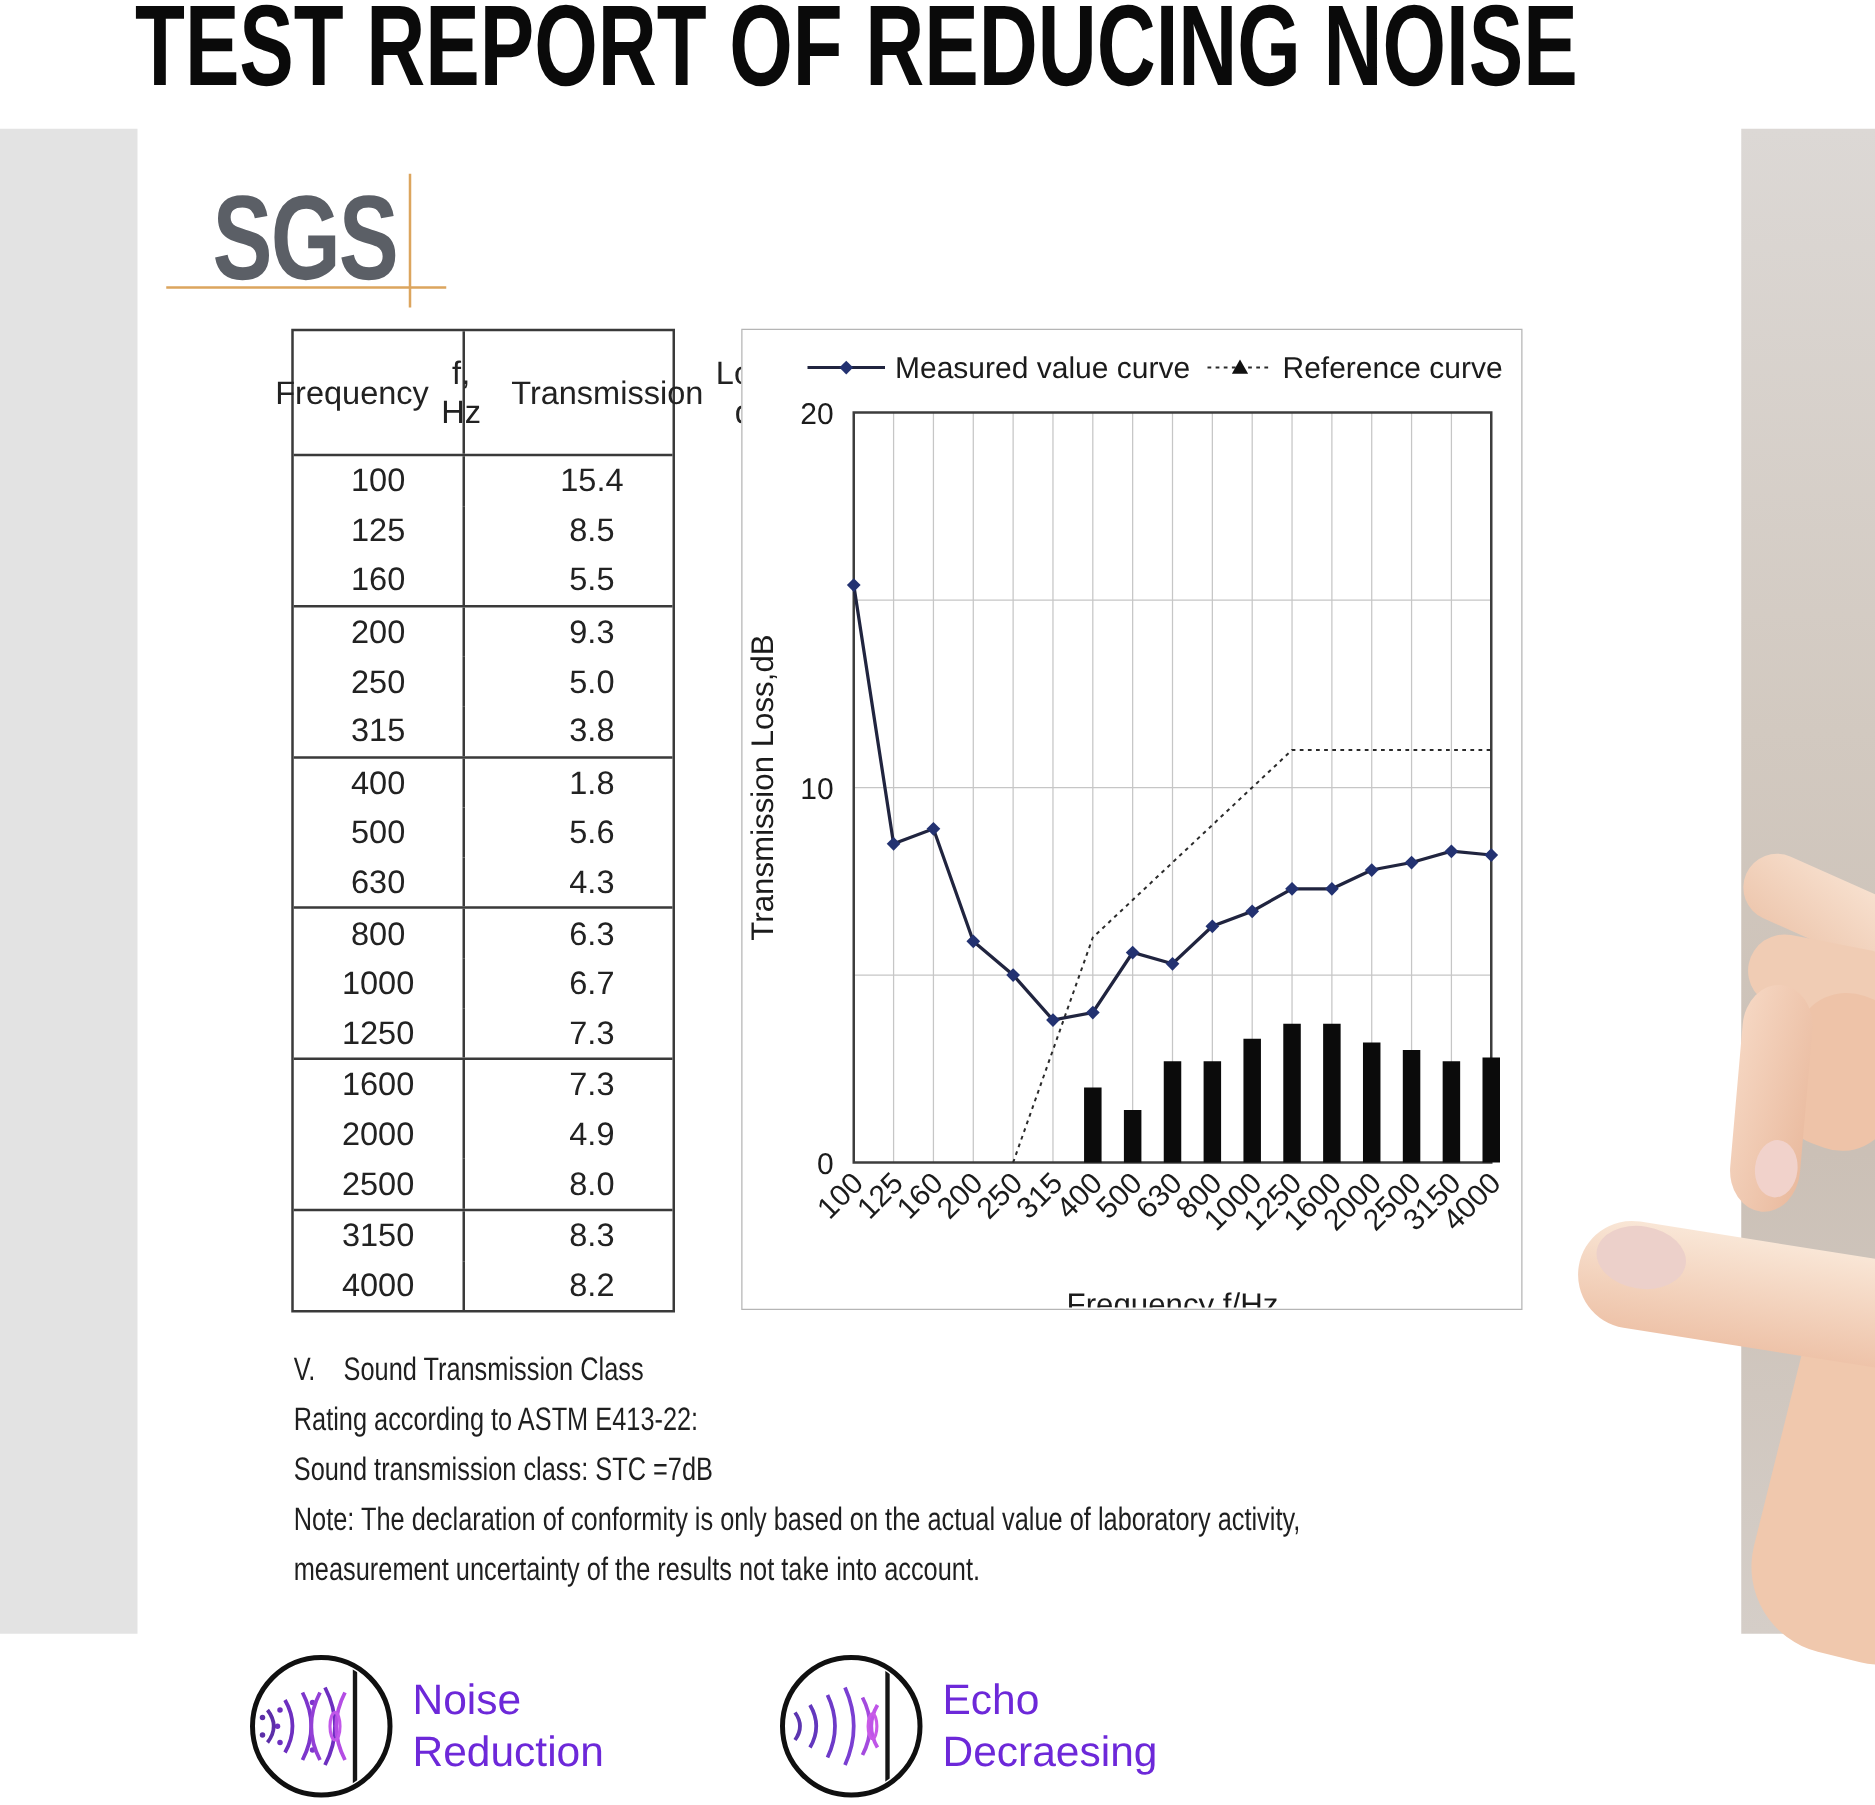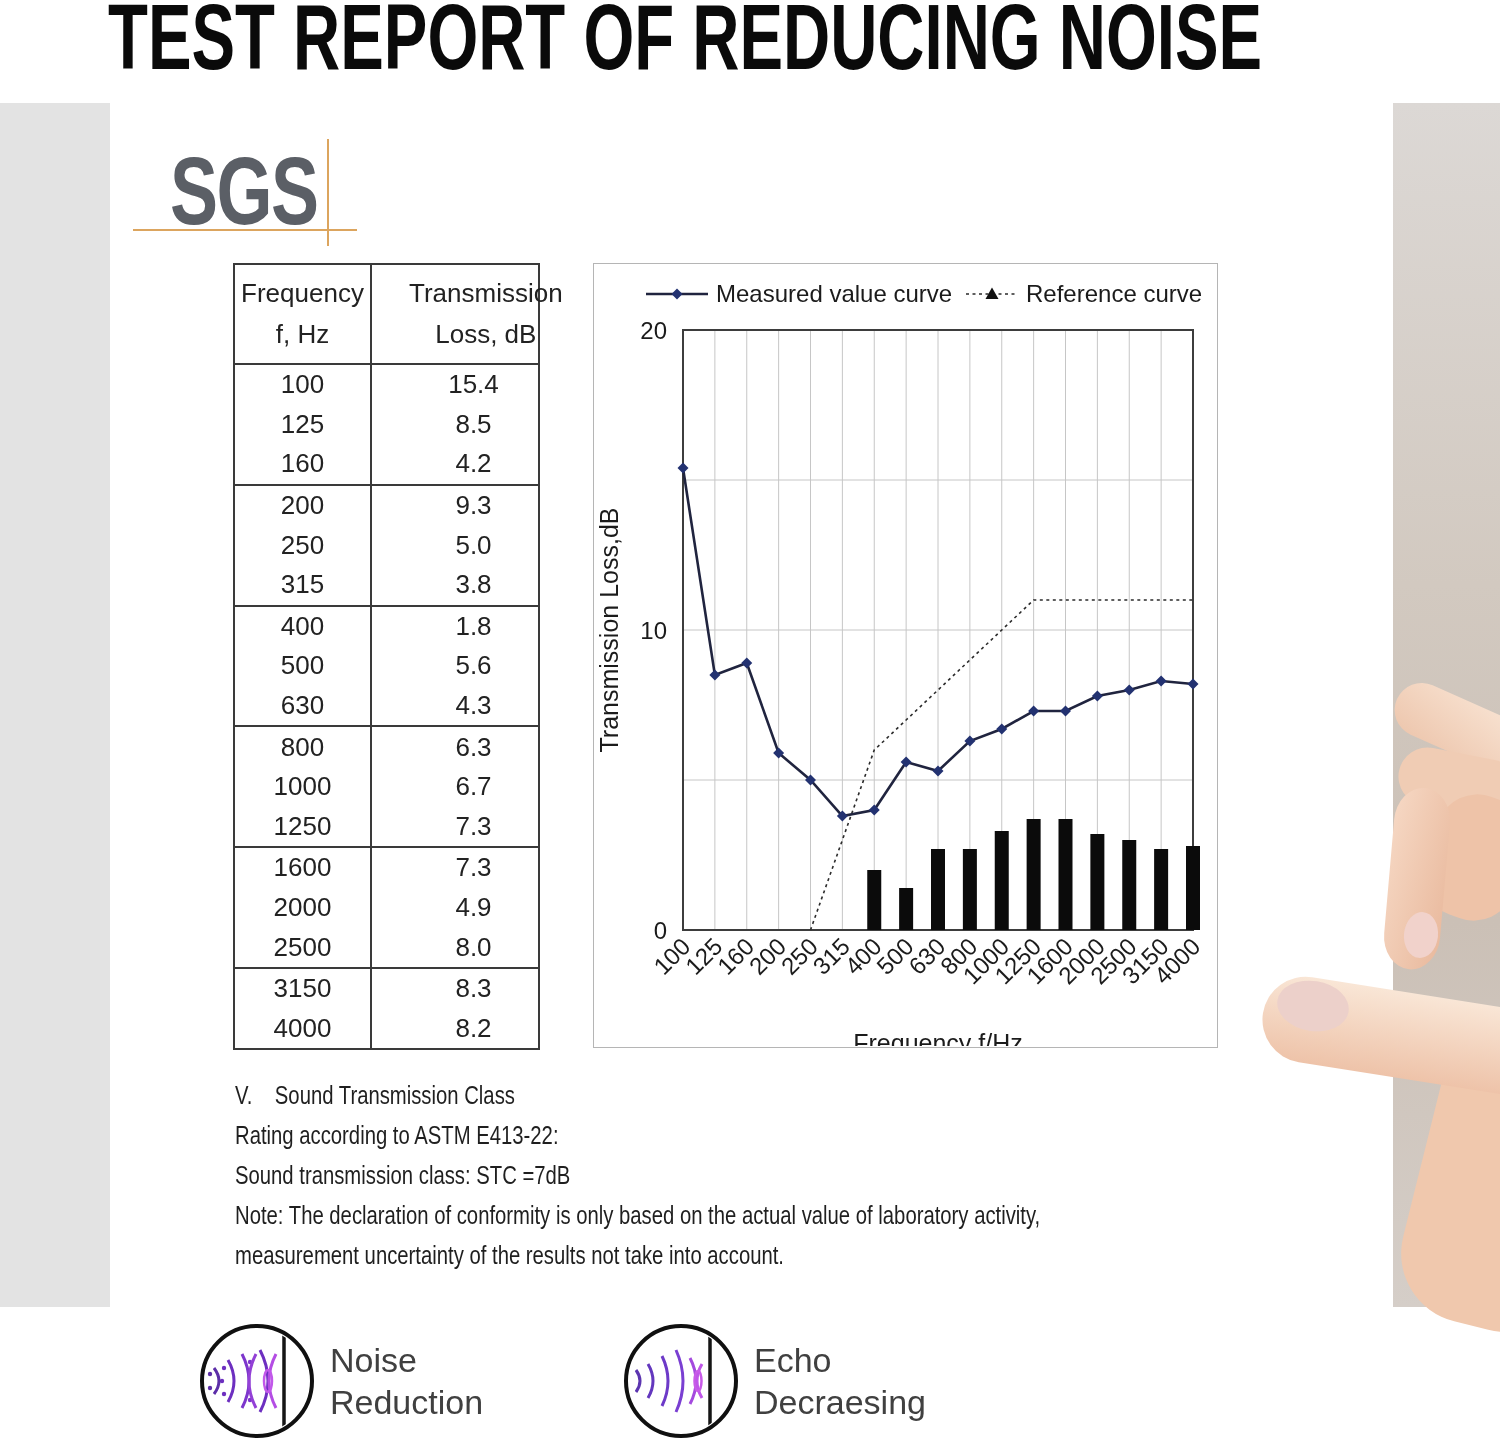--- a/index.html
+++ b/index.html
@@ -31,41 +31,41 @@
   .palm{left:1420px;top:1030px;width:175px;height:300px;border-radius:70px;background:#f0c8ad;transform:rotate(14deg);}
   
   .sgs-text{position:absolute;left:170px;top:143px;font-size:96px;line-height:1;font-weight:bold;
        color:#5b5f66;letter-spacing:-2px;transform:scaleX(0.75);transform-origin:left top;z-index:3;}
   .sgs-h{position:absolute;left:133px;top:229px;width:224px;height:2px;background:#dca55e;z-index:3;}
   .sgs-v{position:absolute;left:327px;top:139px;width:2px;height:107px;background:#dca55e;z-index:3;}
   
   .dtable{position:absolute;left:233px;top:263px;width:307px;border:2px solid #3a3a3a;
        background:#fff;font-size:26px;color:#222;z-index:3;box-sizing:border-box;}
   .thead{display:flex;height:98px;border-bottom:2px solid #3a3a3a;}
-  .thead .tcell{display:flex;flex-direction:column;align-items:center;justify-content:center;gap:10px;}
+  .thead .tcell{display:flex;flex-direction:row;align-items:center;justify-content:center;gap:10px;}
   .tcell{box-sizing:border-box;text-align:center;}
   .tcell:first-child{width:137px;border-right:2px solid #3a3a3a;flex:none;}
   .tcell:last-child{flex:1;margin-left:37px;}
   .trow{display:flex;height:39.6px;}
   .trow .tcell{display:flex;align-items:center;justify-content:center;height:100%;}
   .tgroup{border-bottom:2px solid #3a3a3a;}
   .tgroup:last-child{border-bottom:none;}
   
   .chart-box{position:absolute;left:593px;top:263px;width:625px;height:785px;
        border:1.5px solid #b5b5b5;background:#fff;z-index:3;box-sizing:border-box;}
   .chart-box svg{display:block;}
   .ax{font-family:"Liberation Sans",sans-serif;font-size:24px;fill:#1b1b1b;}
   .ax2{font-family:"Liberation Sans",sans-serif;font-size:25px;fill:#1b1b1b;}
   
   .summary{position:absolute;left:235px;top:1080px;z-index:3;}
   .sline{font-size:26px;color:#1f1f1f;white-space:pre;height:40px;
        transform:scaleX(0.78);transform-origin:left top;}
   
   .feature{position:absolute;display:flex;align-items:center;gap:14px;z-index:3;}
-  .flabel{font-size:34px;color:#404040;line-height:1.25;letter-spacing:0;}
+  .flabel{font-size:34px;color:#6d28d9;line-height:1.25;letter-spacing:0;}
 </style>
 </head>
 <body>
 
 <div class="page">
 
   <h1 class="title">TEST REPORT OF REDUCING NOISE</h1>
 
   <div class="band band-left"></div>
   <div class="band band-right"></div>
@@ -101,21 +101,21 @@
           <div class="trow">
             <div class="tcell">100</div>
             <div class="tcell">15.4</div>
           </div>
           <div class="trow">
             <div class="tcell">125</div>
             <div class="tcell">8.5</div>
           </div>
           <div class="trow">
             <div class="tcell">160</div>
-            <div class="tcell">4.2</div>
+            <div class="tcell">5.5</div>
           </div>
         </div>
         <div class="tgroup">
           <div class="trow">
             <div class="tcell">200</div>
             <div class="tcell">9.3</div>
           </div>
           <div class="trow">
             <div class="tcell">250</div>
             <div class="tcell">5.0</div>

